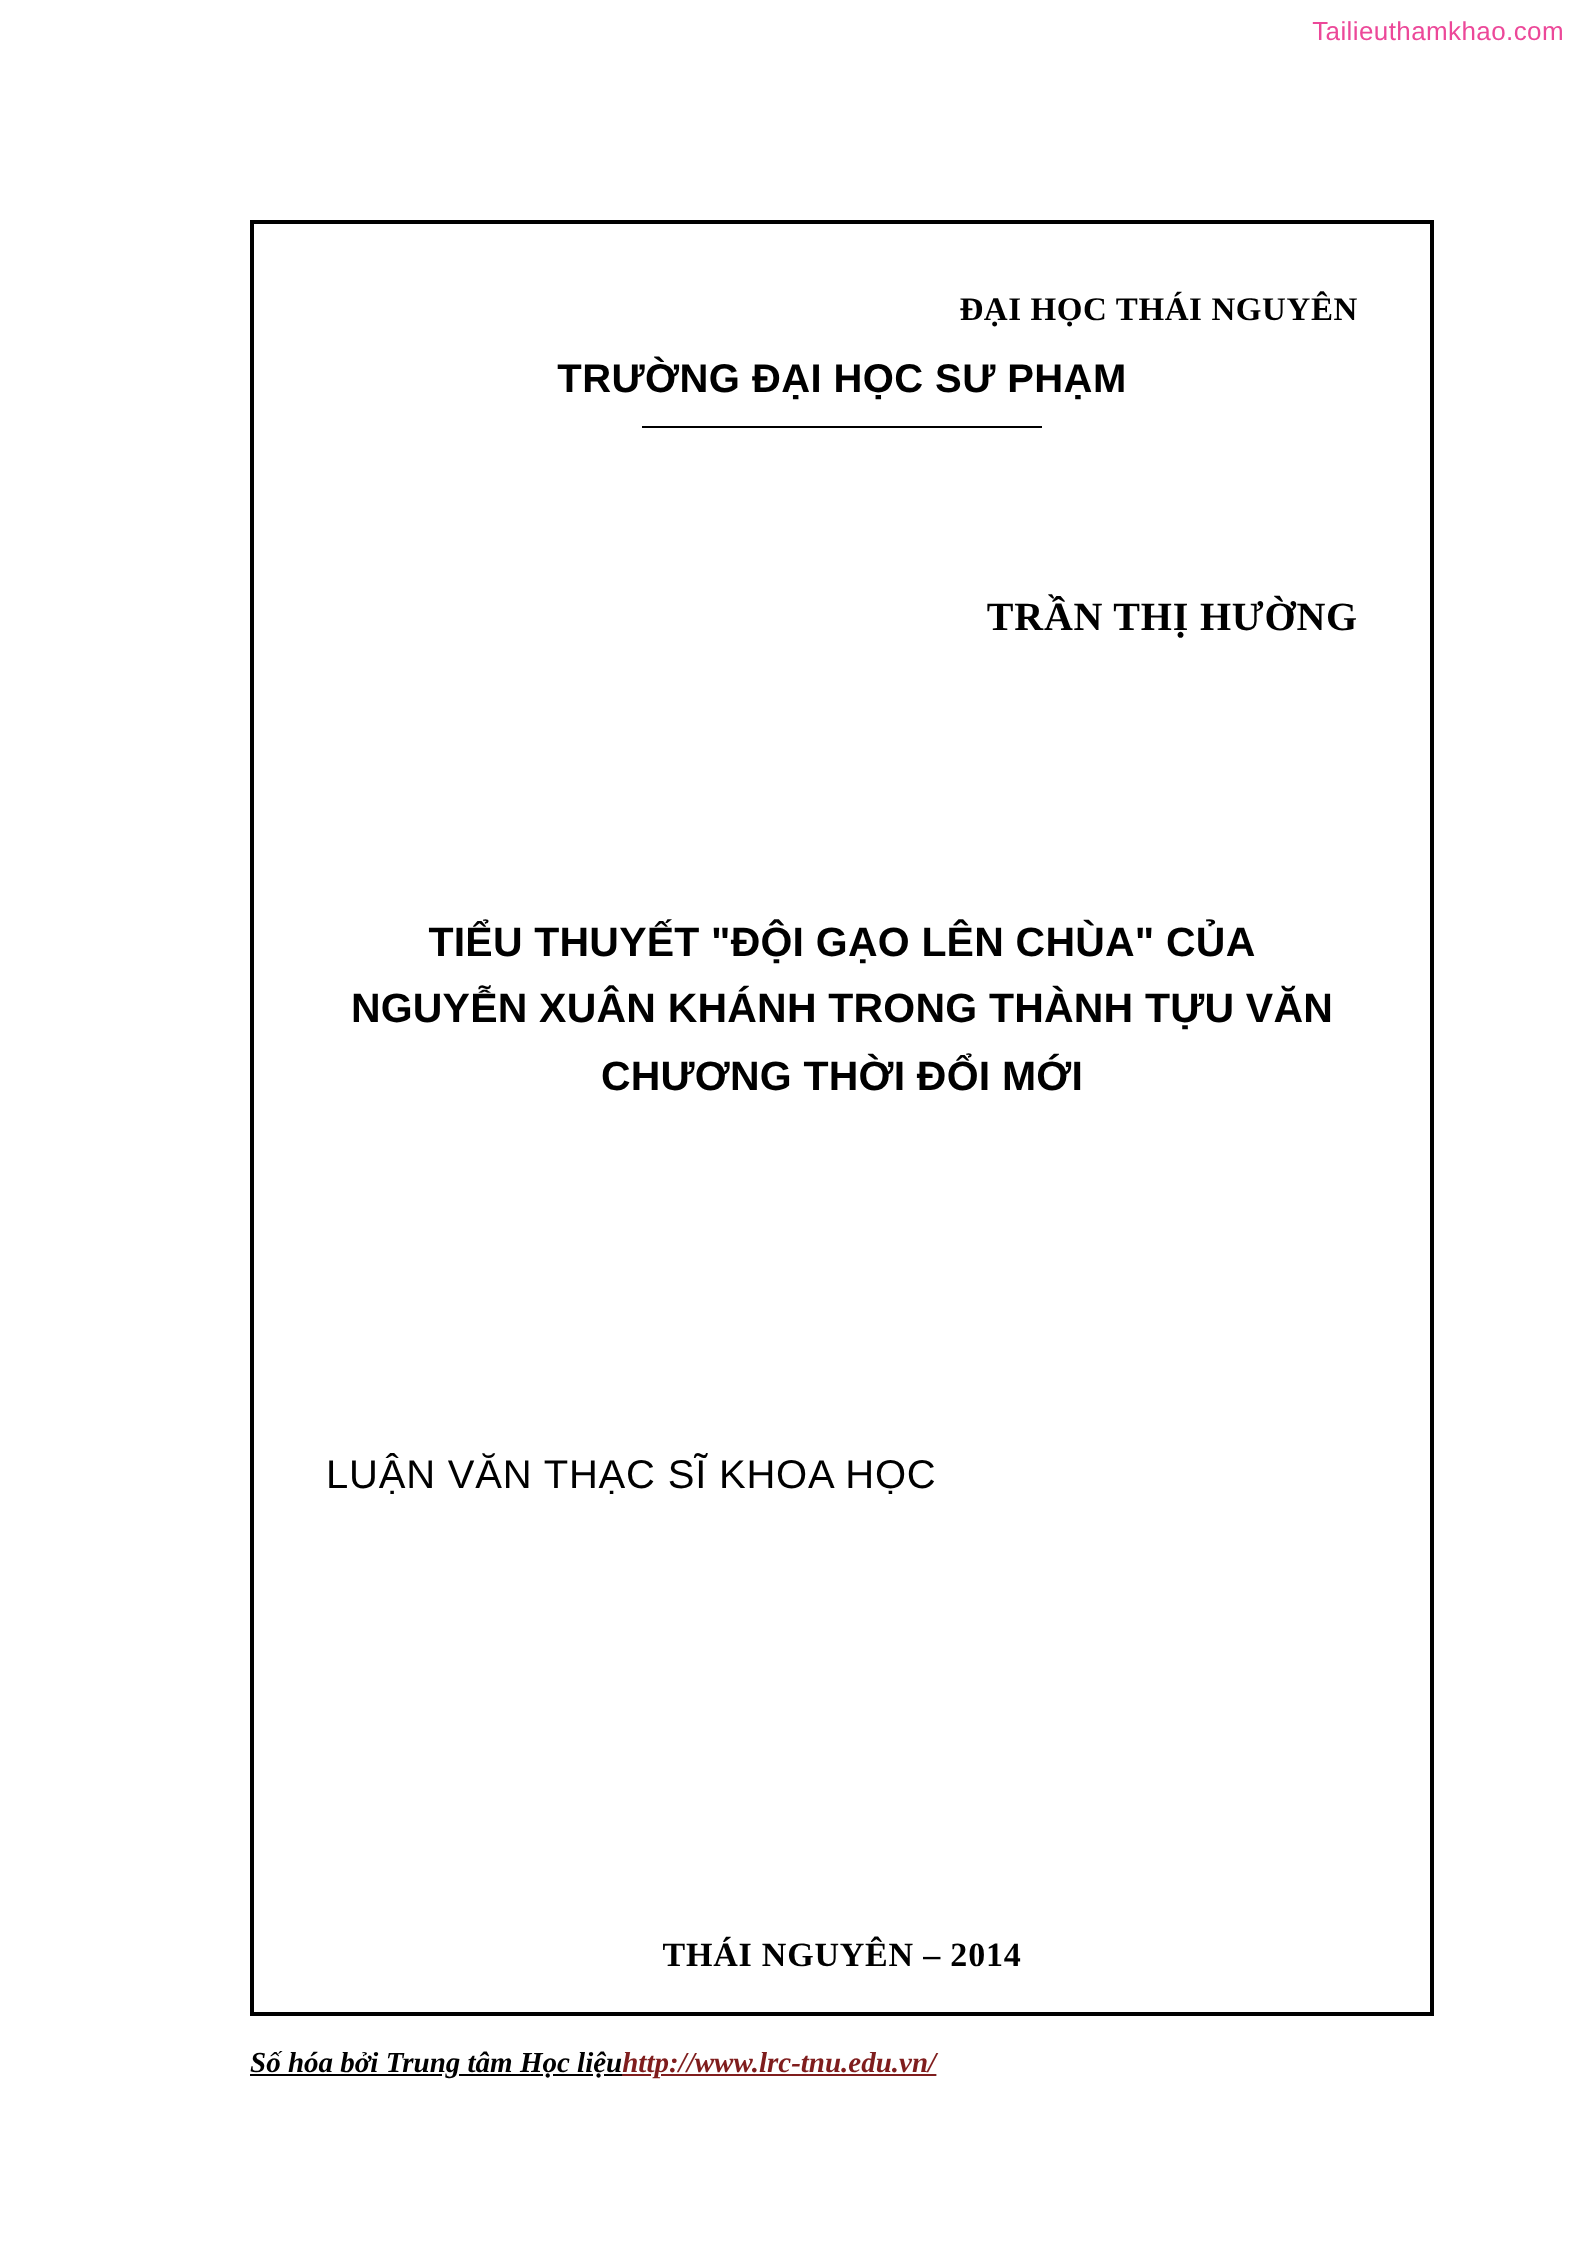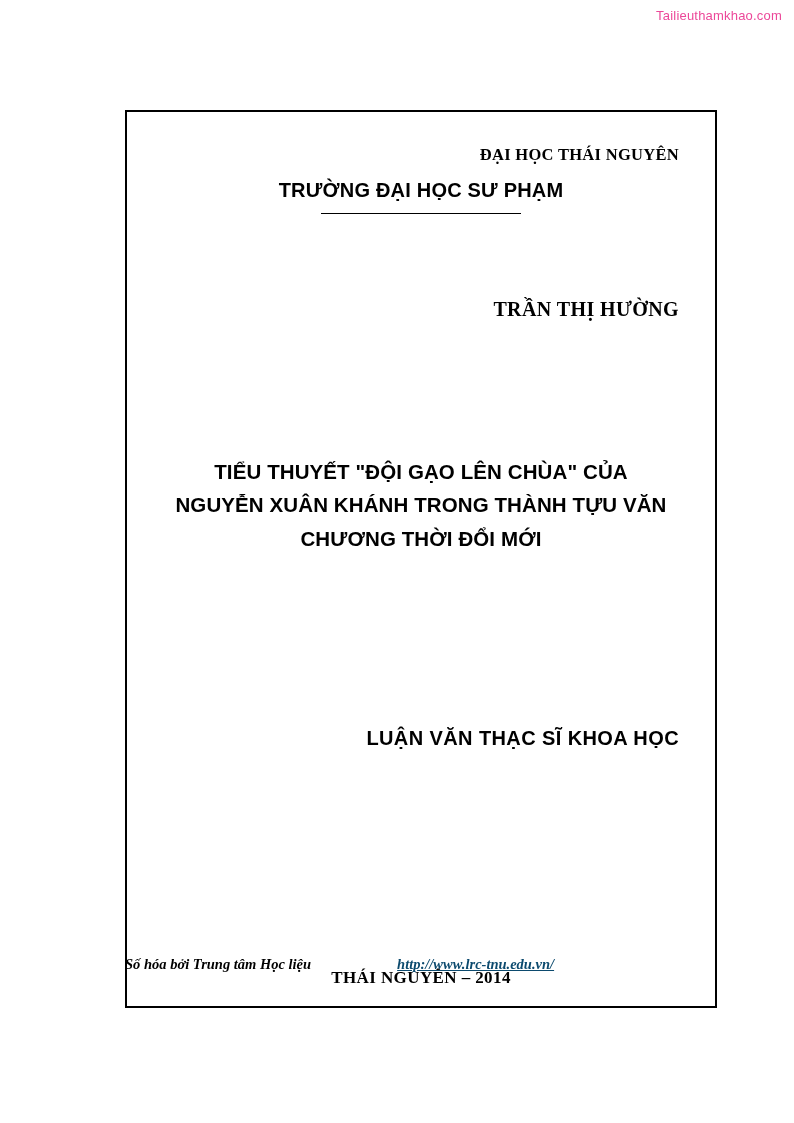--- a/index.html
+++ b/index.html
@@ -93,62 +93,62 @@
     font-family: "Liberation Sans", sans-serif;
     font-size: 20.5px;
     font-weight: bold;
     line-height: 1.62;
     letter-spacing: 0.1px;
     margin-top: 134px;
     padding: 0 6px;
   }
 
   .degree {
-    text-align: right;
+    text-align: left;
     font-family: "Liberation Sans", sans-serif;
     font-size: 20px;
-    font-weight: bold;
+    font-weight: normal;
     letter-spacing: 0.4px;
     margin-top: 172px;
   }
 
   .place-year {
     text-align: center;
     font-family: "Liberation Serif", serif;
     font-size: 17px;
     font-weight: bold;
     letter-spacing: 0.4px;
     position: absolute;
     left: 0;
     right: 0;
     bottom: 18px;
   }
 
   
   .footer {
     position: absolute;
     left: 125px;
-    top: 956px;
+    top: 1024px;
     width: 592px;
     display: flex;
     align-items: flex-end;
     font-family: "Liberation Serif", serif;
     font-size: 14.5px;
+    text-decoration: underline;
   }
   .footer-left {
     font-style: italic;
     font-weight: bold;
     white-space: nowrap;
   }
   .footer-link {
     font-style: italic;
     font-weight: bold;
-    color: #0c4a6e;
+    color: #7f1d1d;
     text-decoration: underline;
-    margin-left: 86px;
     white-space: nowrap;
   }
 </style>
 </head>
 <body>
 
 <div class="watermark">Tailieuthamkhao.com</div>
 
 <div class="page-frame">
   <div class="inner">

